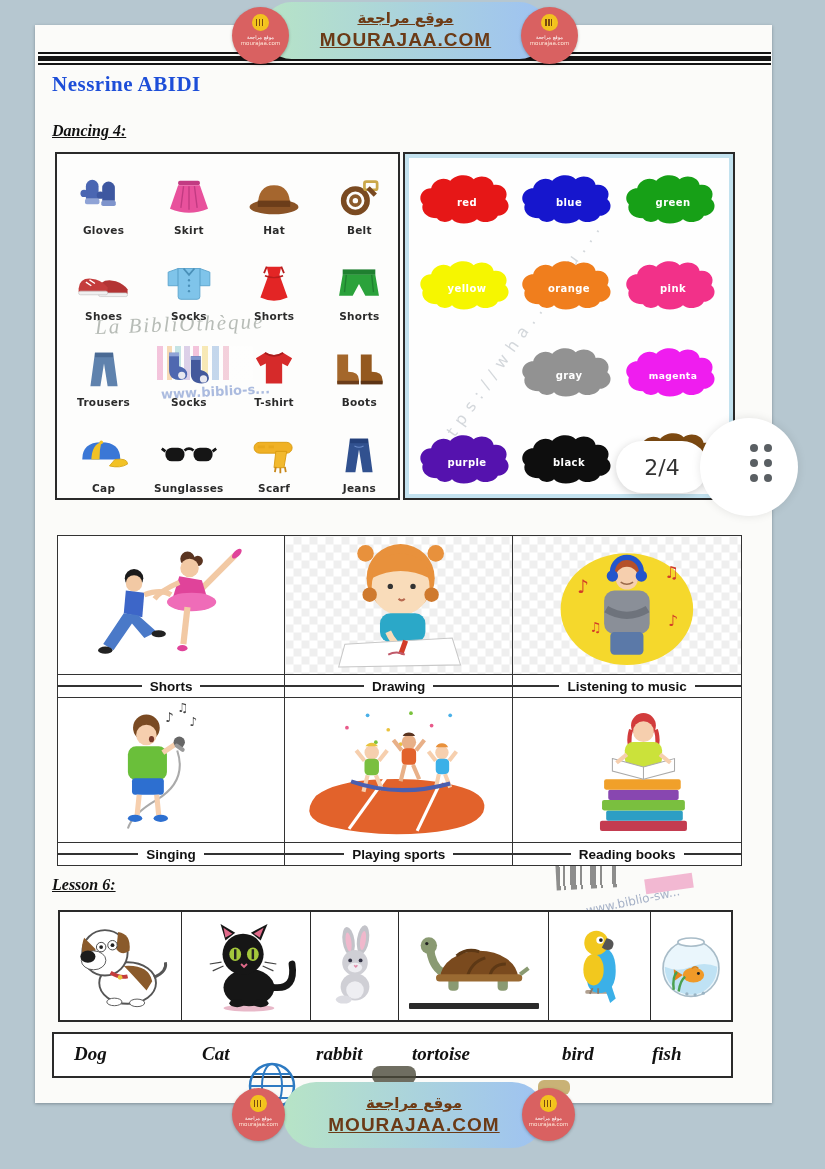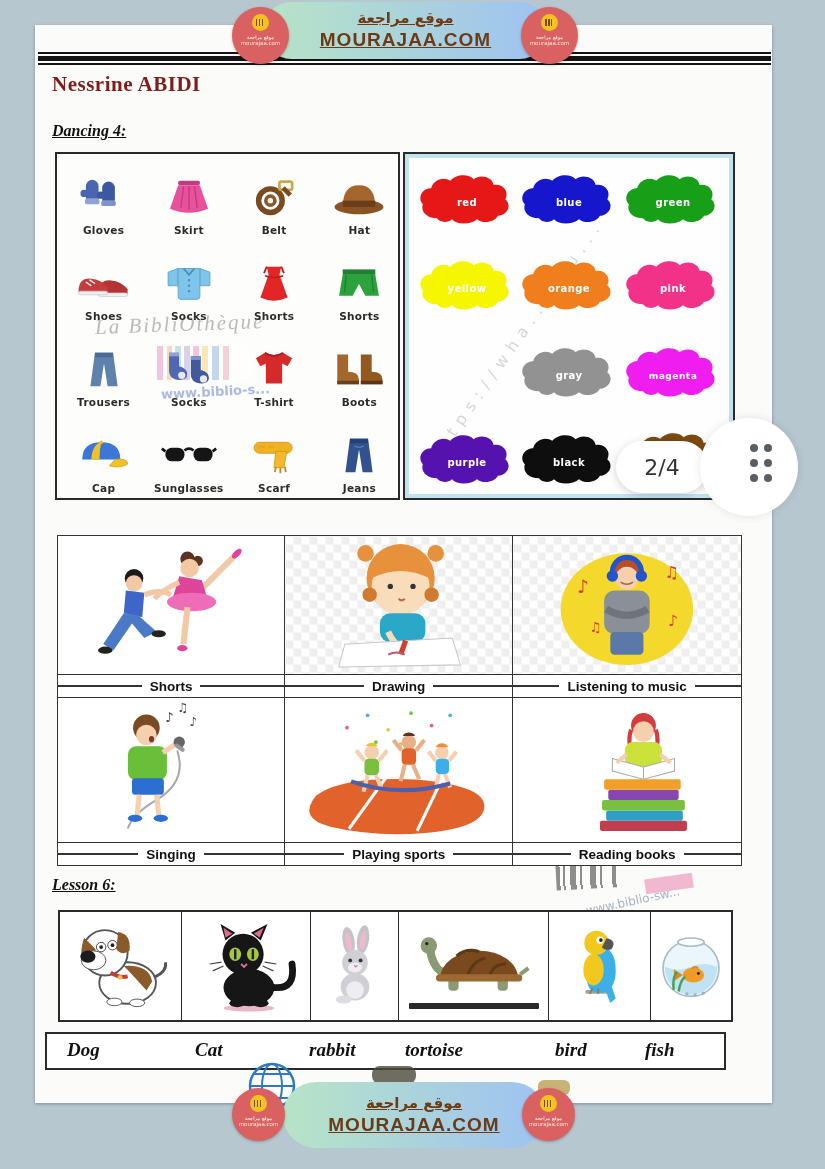--- a/index.html
+++ b/index.html
@@ -22,21 +22,21 @@
          padding-top:7px;box-shadow:0 1px 3px rgba(0,0,0,.25);}
   .badge .bicon{width:17px;height:17px;border-radius:50%;background:#f2c21e;
          display:flex;align-items:center;justify-content:center;margin-bottom:3px;}
   .badge .bbook{width:9px;height:7px;
          background:linear-gradient(90deg,#7a4a10 0 1.5px,#f6c81e 1.5px 3px,#7a4a10 3px 4.5px,
                     #f6c81e 4.5px 6px,#7a4a10 6px 7.5px,#f6c81e 7.5px 9px);}
   .badge .bt1{font-size:5px;color:#ffffff;line-height:1.2;}
   .badge .bt2{font-size:5.5px;color:#ffe8d8;line-height:1.2;}
   
   .doc-title{position:absolute;left:52px;top:72px;font:bold 21px "Liberation Serif","DejaVu Serif",serif;
-             color:#7f1d1d;letter-spacing:.5px;z-index:3;}
+             color:#1d4ed8;letter-spacing:.5px;z-index:3;}
   .lesson{position:absolute;left:52px;font:bold italic 16px "Liberation Serif","DejaVu Serif",serif;
           font-style:italic;color:#111;text-decoration:underline;z-index:3;}
   
   .clothes-panel{position:absolute;left:55px;top:152px;width:345px;height:348px;background:#fdfdfc;
                  border:2px solid #2a2a2a;box-sizing:border-box;z-index:3;overflow:hidden;}
   .clothes-grid{position:absolute;inset:0;display:grid;grid-template-columns:repeat(4,1fr);
                 grid-template-rows:repeat(4,1fr);}
   .ccell{display:flex;flex-direction:column;align-items:center;justify-content:flex-end;
          padding:2px 0 4px 8px;position:relative;z-index:2;}
   .ccell svg{width:58px;height:52px;display:block;}
@@ -89,21 +89,21 @@
            opacity:.8;z-index:2;transform:rotate(-8deg);}
   .l6-url{position:absolute;left:585px;top:894px;font:12px "DejaVu Sans",sans-serif;
           color:rgba(150,165,190,.85);transform:rotate(-12deg);z-index:2;}
   .animal-table{position:absolute;left:58px;top:910px;height:108px;display:flex;z-index:3;
                 border:2px solid #2a2a2a;box-sizing:content-box;background:#fff;}
   .acell{display:flex;flex-direction:column;align-items:center;justify-content:center;
          border-right:1.8px solid #2a2a2a;box-sizing:border-box;}
   .acell:last-child{border-right:none;}
   .acell svg{display:block;}
   .tort-bar{width:130px;height:6px;background:#2a2a2a;margin-top:2px;border-radius:1px;}
-  .animal-labels{position:absolute;left:45px;top:1032px;width:681px;height:38px;background:#fff;
+  .animal-labels{position:absolute;left:52px;top:1032px;width:681px;height:46px;background:#fff;
                  border:2px solid #2a2a2a;box-sizing:border-box;z-index:3;}
   .animal-labels span{position:absolute;top:50%;transform:translateY(-55%);
                  font:bold italic 19px "Liberation Serif","DejaVu Serif",serif;font-style:italic;color:#111;}
   
   .globe{position:absolute;left:244px;top:1058px;width:56px;height:56px;z-index:4;}
   .frag1{position:absolute;left:372px;top:1066px;width:44px;height:18px;border-radius:8px;
          background:#4b4a3a;opacity:.8;z-index:4;}
   .frag2{position:absolute;left:538px;top:1080px;width:32px;height:15px;border-radius:6px;
          background:#b89a4a;opacity:.75;z-index:4;}
 </style>
@@ -164,35 +164,35 @@
         <svg viewBox="0 0 64 44">
           <rect x="20" y="4" width="24" height="5" rx="2" fill="#c23b82"></rect>
           <path d="M20,9 h24 l9,26 q-21,9 -42,0 z" fill="#e8519c"></path>
           <path d="M26,10 l-3,24 M32,10 l0,26 M38,10 l3,24" stroke="#c23b82" stroke-width="1.5" fill="none"></path>
         </svg>
         <div class="clabel">Skirt</div>
       </div>
 
       <div class="ccell">
         <svg viewBox="0 0 64 44">
+          <ellipse cx="32" cy="33" rx="27" ry="8" fill="#8a5326"></ellipse>
+          <path d="M14,33 q0,-24 18,-24 q18,0 18,24 z" fill="#a5662e"></path>
+          <rect x="14" y="26" width="36" height="7" fill="#6b3d1a"></rect>
+        </svg>
+        <div class="clabel">Hat</div>
+      </div>
+
+      <div class="ccell">
+        <svg viewBox="0 0 64 44">
           <circle cx="28" cy="26" r="13" fill="none" stroke="#7a4a21" stroke-width="6"></circle>
           <circle cx="28" cy="26" r="5" fill="none" stroke="#8a5a2b" stroke-width="4"></circle>
           <rect x="38" y="5" width="14" height="9" rx="2" fill="none" stroke="#caa84a" stroke-width="3"></rect>
           <path d="M42,12 l8,8" stroke="#7a4a21" stroke-width="5"></path>
         </svg>
         <div class="clabel">Belt</div>
-      </div>
-
-      <div class="ccell">
-        <svg viewBox="0 0 64 44">
-          <ellipse cx="32" cy="33" rx="27" ry="8" fill="#8a5326"></ellipse>
-          <path d="M14,33 q0,-24 18,-24 q18,0 18,24 z" fill="#a5662e"></path>
-          <rect x="14" y="26" width="36" height="7" fill="#6b3d1a"></rect>
-        </svg>
-        <div class="clabel">Hat</div>
       </div>
 
       <div class="ccell">
         <svg viewBox="0 0 64 44">
           <g transform="translate(22,4)">
               <path d="M4,26 q1,-11 12,-11 l7,1 q9,3 13,9 l0,5 h-32 z" fill="#b33434"></path>
               <rect x="4" y="29" width="32" height="4" rx="2" fill="#f0f0f0" stroke="#c8c8c8" stroke-width="0.8"></rect>
             </g>
           <path d="M4,28 q1,-11 12,-11 l7,1 q9,3 13,9 l0,5 h-32 z" fill="#c43c3c"></path>
           <rect x="4" y="31" width="32" height="4" rx="2" fill="#f0f0f0" stroke="#c8c8c8" stroke-width="0.8"></rect>

